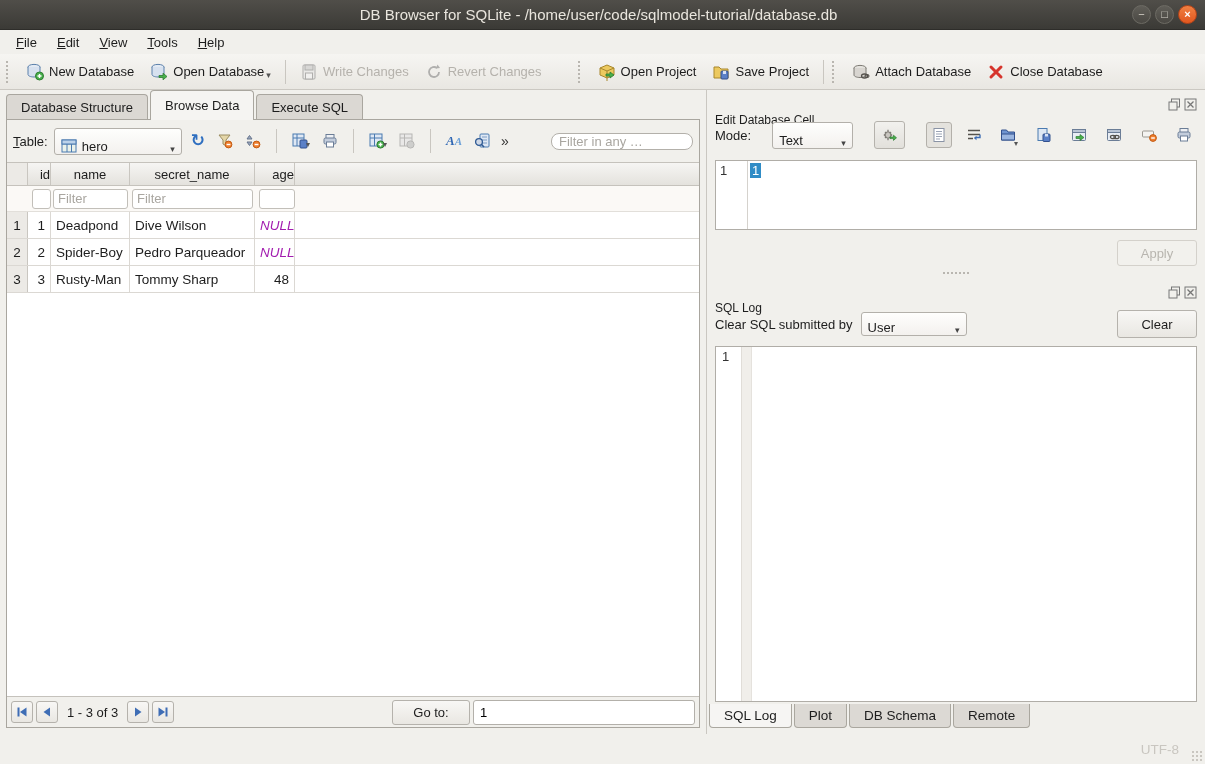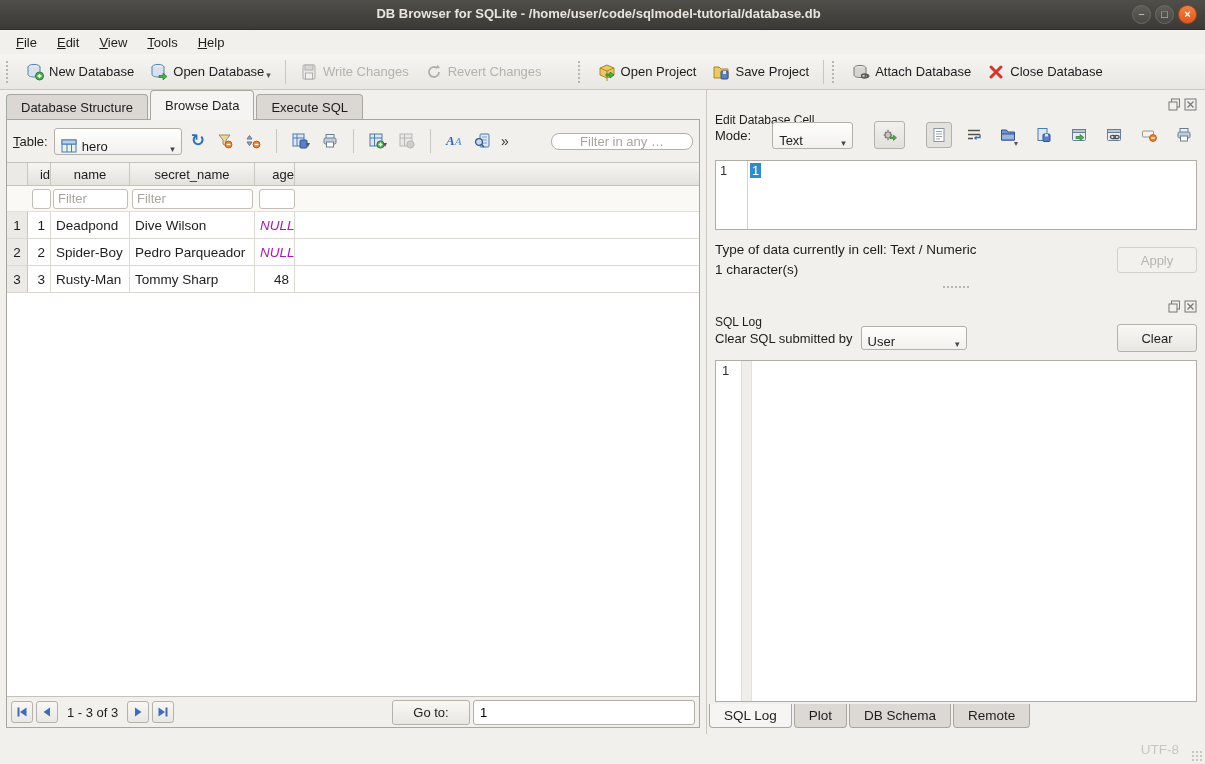--- a/index.html
+++ b/index.html
@@ -2,21 +2,21 @@
 <html><head>
 <meta charset="utf-8">
 <style>
   * { margin:0; padding:0; box-sizing:border-box; }
   html,body { width:1205px; height:764px; }
   body { font-family:"Liberation Sans","DejaVu Sans",sans-serif; font-size:13px; color:#1d1d1d; background:#f1f0ec; }
   .window { position:relative; width:1205px; height:764px; background:#f1f0ec; overflow:hidden; display:flex; flex-direction:column; }
 
   
   .titlebar { height:30px; background:linear-gradient(#504e49,#3b3a36); position:relative; flex:0 0 auto; border-bottom:1px solid #2e2d2a; }
-  .titlebar .title { position:absolute; left:0; right:8px; top:6px; text-align:center; color:#e9e5dd; font-weight:bold; font-size:13px; }
+  .titlebar .title { position:absolute; left:0; right:8px; top:6px; text-align:center; color:#e9e5dd; font-weight:normal; font-size:15px; }
   .winbtns { position:absolute; right:8px; top:5px; display:flex; gap:4px; }
   .winbtn { width:19px; height:19px; border-radius:50%; background:linear-gradient(#605e58,#4a4843); border:1px solid #6d6b64; color:#d6d2c9; font-size:11px; line-height:17px; text-align:center; }
   .winbtn.close { background:linear-gradient(#f08042,#e1571f); border:1px solid #b84418; color:#fff; font-weight:bold; }
 
   
   .menubar { height:24px; display:flex; align-items:center; padding-left:6px; background:#f1f0ec; flex:0 0 auto; }
   .menuitem { display:inline-block; padding:3px 10px; }
   .mn::first-letter { text-decoration:underline; }
 
   
@@ -43,21 +43,21 @@
 
   
   .browse-bar { height:42px; display:flex; align-items:center; padding:0 6px; gap:6px; flex:0 0 auto; }
   .combo { display:flex; align-items:flex-end; gap:5px; background:linear-gradient(#fefefd,#f3f1ee); border:1px solid #b3b0aa; border-radius:3px; height:27px; padding:0 6px; }
   .combo .caret { margin-left:auto; font-size:9px; color:#444; }
   .table-combo { width:128px; }
   .icon16 { width:16px; height:16px; flex:0 0 auto; }
   .mini-btn { display:flex; align-items:center; padding:3px; border-radius:3px; }
   .mini-caret { font-size:8px; color:#555; align-self:flex-end; margin-left:-2px; }
   .overflow { font-size:14px; color:#333; padding:0 2px; }
-  .filter-any { margin-left:auto; width:142px; height:17px; border:1px solid #b3b0aa; border-radius:8px; padding:0 7px; font-size:13px; color:#333; background:#fff; font-family:inherit;text-align:center; }
+  .filter-any { margin-left:auto; width:142px; height:17px; border:1px solid #b3b0aa; border-radius:8px; padding:0 7px; font-size:13px; color:#333; background:#fff; font-family:inherit; }
   .filter-any::placeholder { color:#a9a6a0; }
   .fontAA b { color:#2f66b3; font-style:italic; font-family:"Liberation Serif",serif; }
   .fontAA b+b { color:#6a9fd8; font-size:11px; }
   .refresh-glyph { color:#2f6fc0; font-size:17px; font-weight:bold; line-height:16px; }
 
   
   .grid { flex:1 1 auto; background:#fff; border-top:1px solid #c5c2bc; position:relative; overflow:hidden; min-height:0; }
   .g-head { display:flex; height:23px; background:linear-gradient(#f6f5f3,#e4e2dd); border-bottom:1px solid #c5c2bc; }
   .g-head .hc { border-right:1px solid #c9c6c0; display:flex; align-items:center; justify-content:center; font-size:13px; }
   .g-filter { display:flex; height:26px; background:#fbf9f6; border-bottom:1px solid #e2dfda; align-items:center; }
@@ -489,24 +489,20 @@
           </div>
         </div>
       </div>
 
       <div class="editor">
         <div class="gutter">1</div>
         <div class="edit-content"><span class="sel">1</span></div>
       </div>
 
       <div class="info-row">
-        <div class="info-lines">
-          <div>Type of data currently in cell: Text / Numeric</div>
-          <div>1 character(s)</div>
-        </div>
         <div class="apply-btn">Apply</div>
       </div>
 
       <div class="splitter">
           <div class="dots"></div>
         </div>
 
       <div class="dock-head">
         <span class="dock-title">SQL Log</span>
         <div class="dock-icons">

